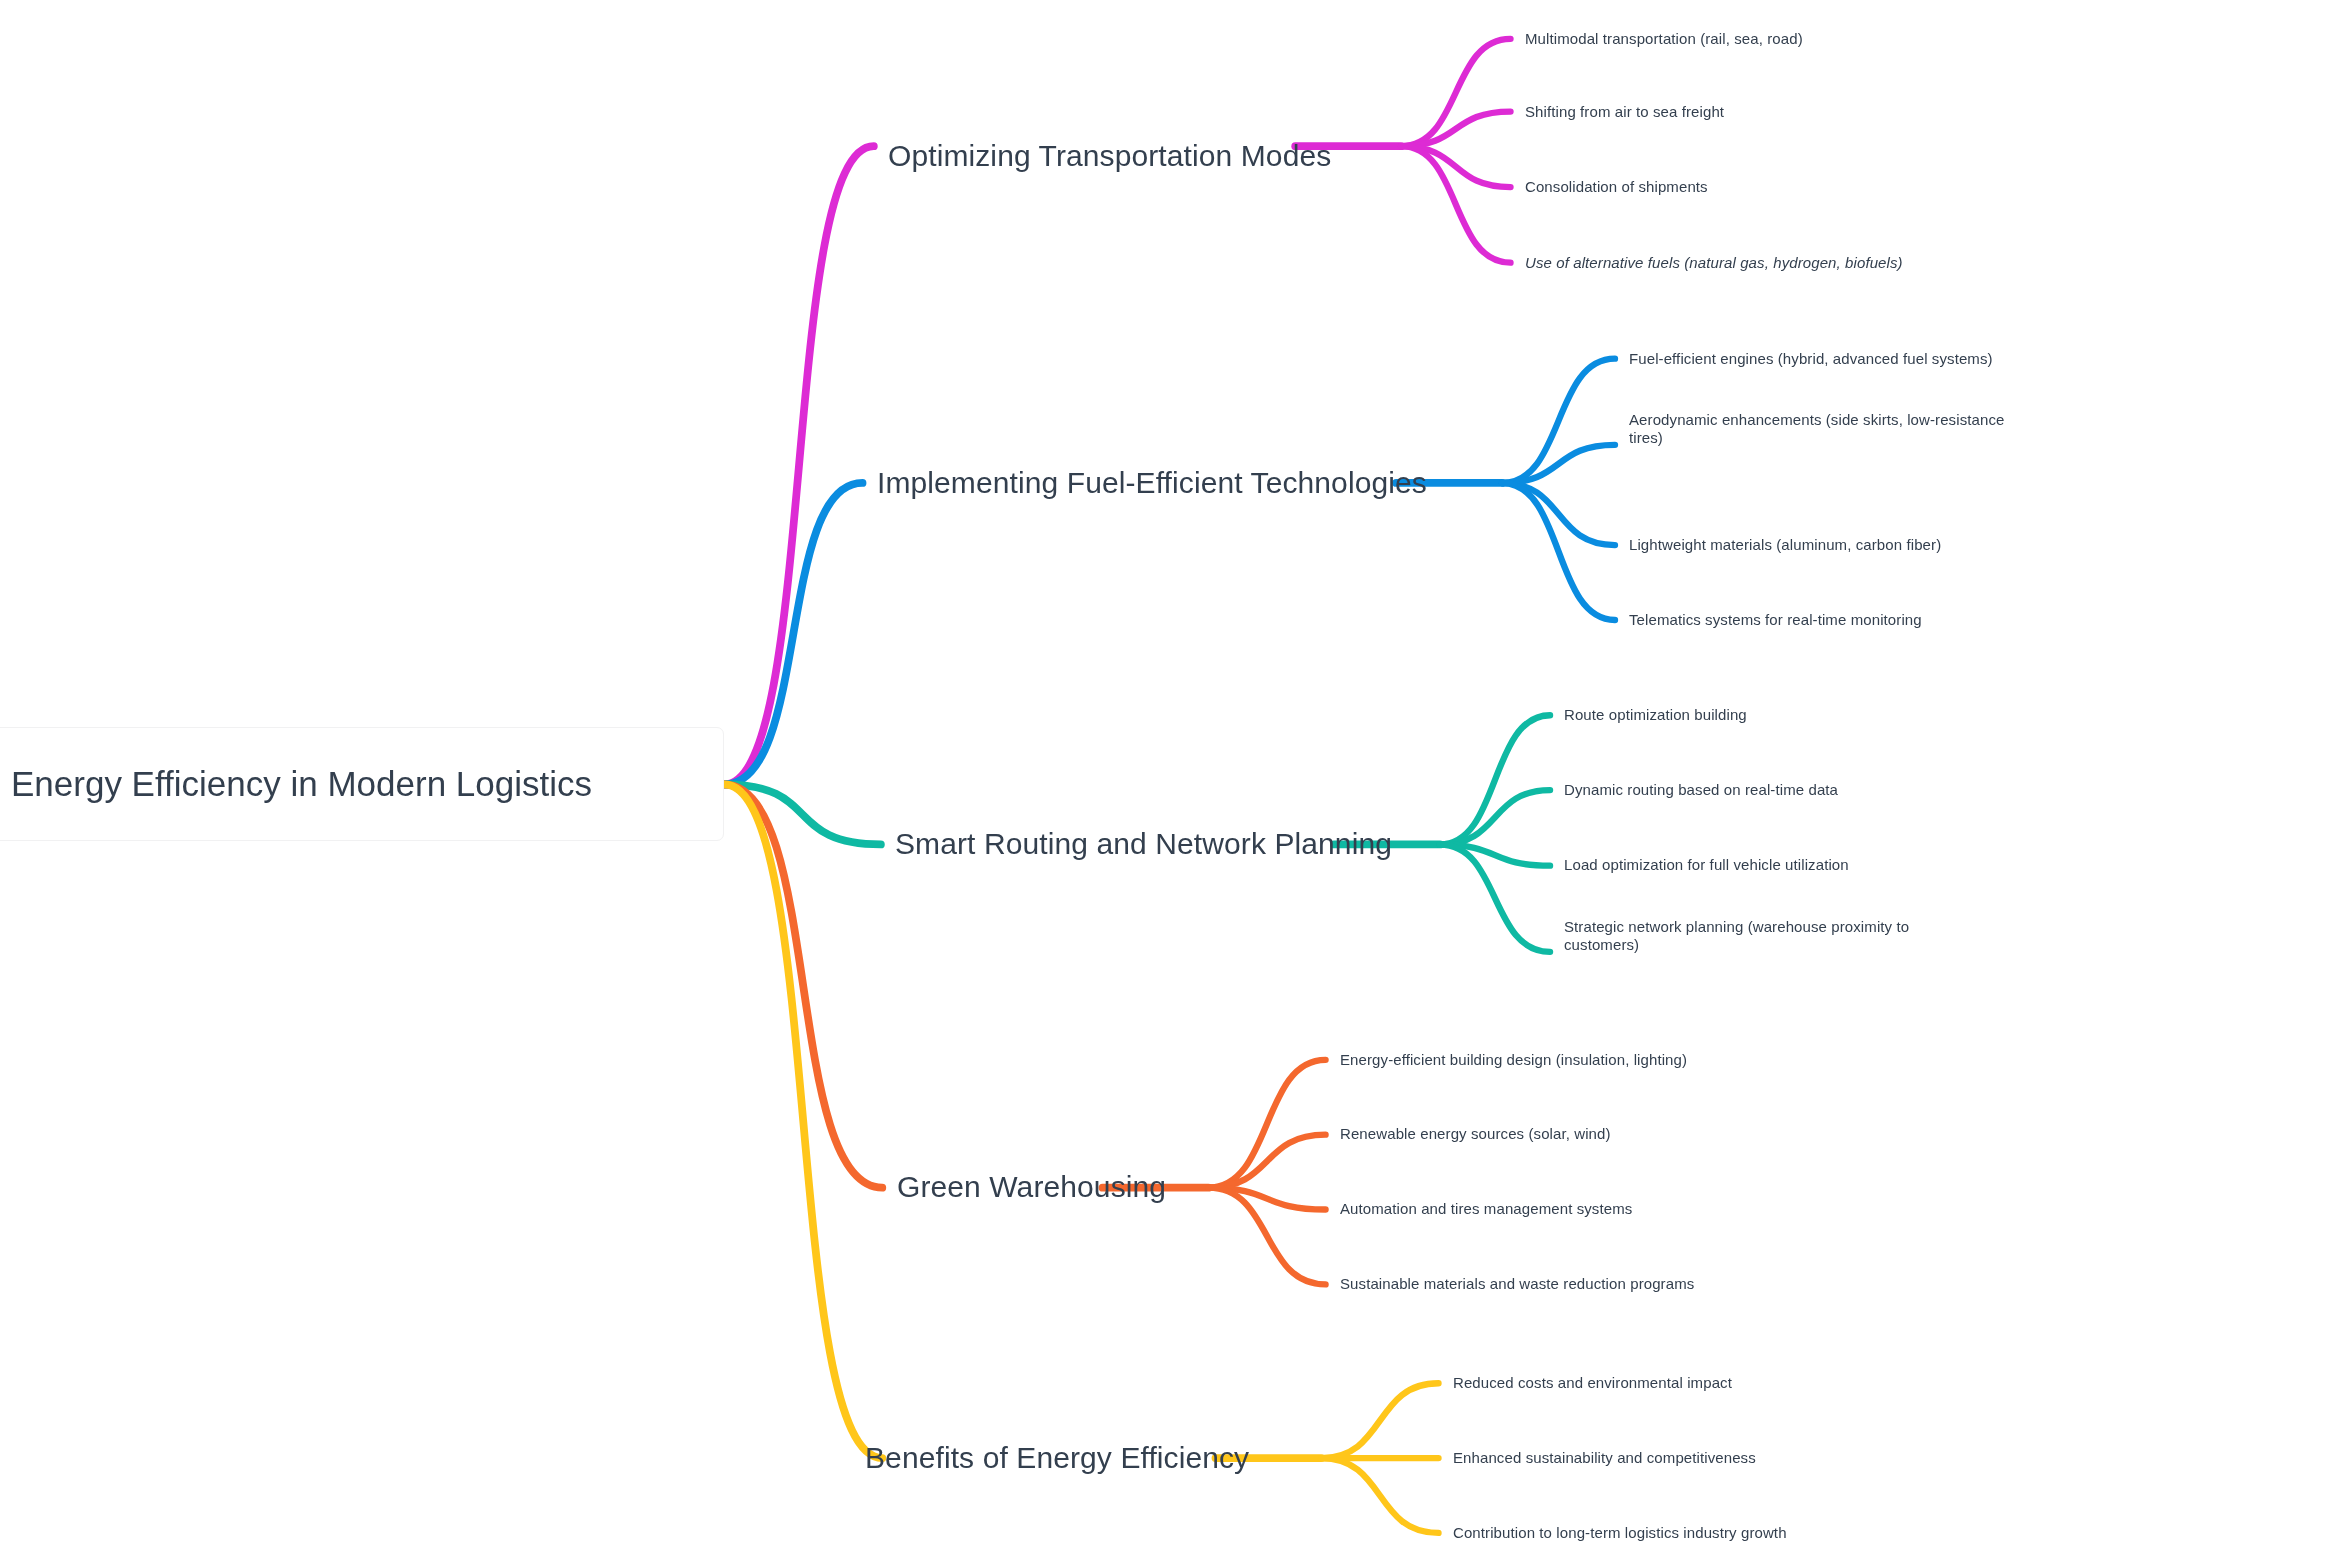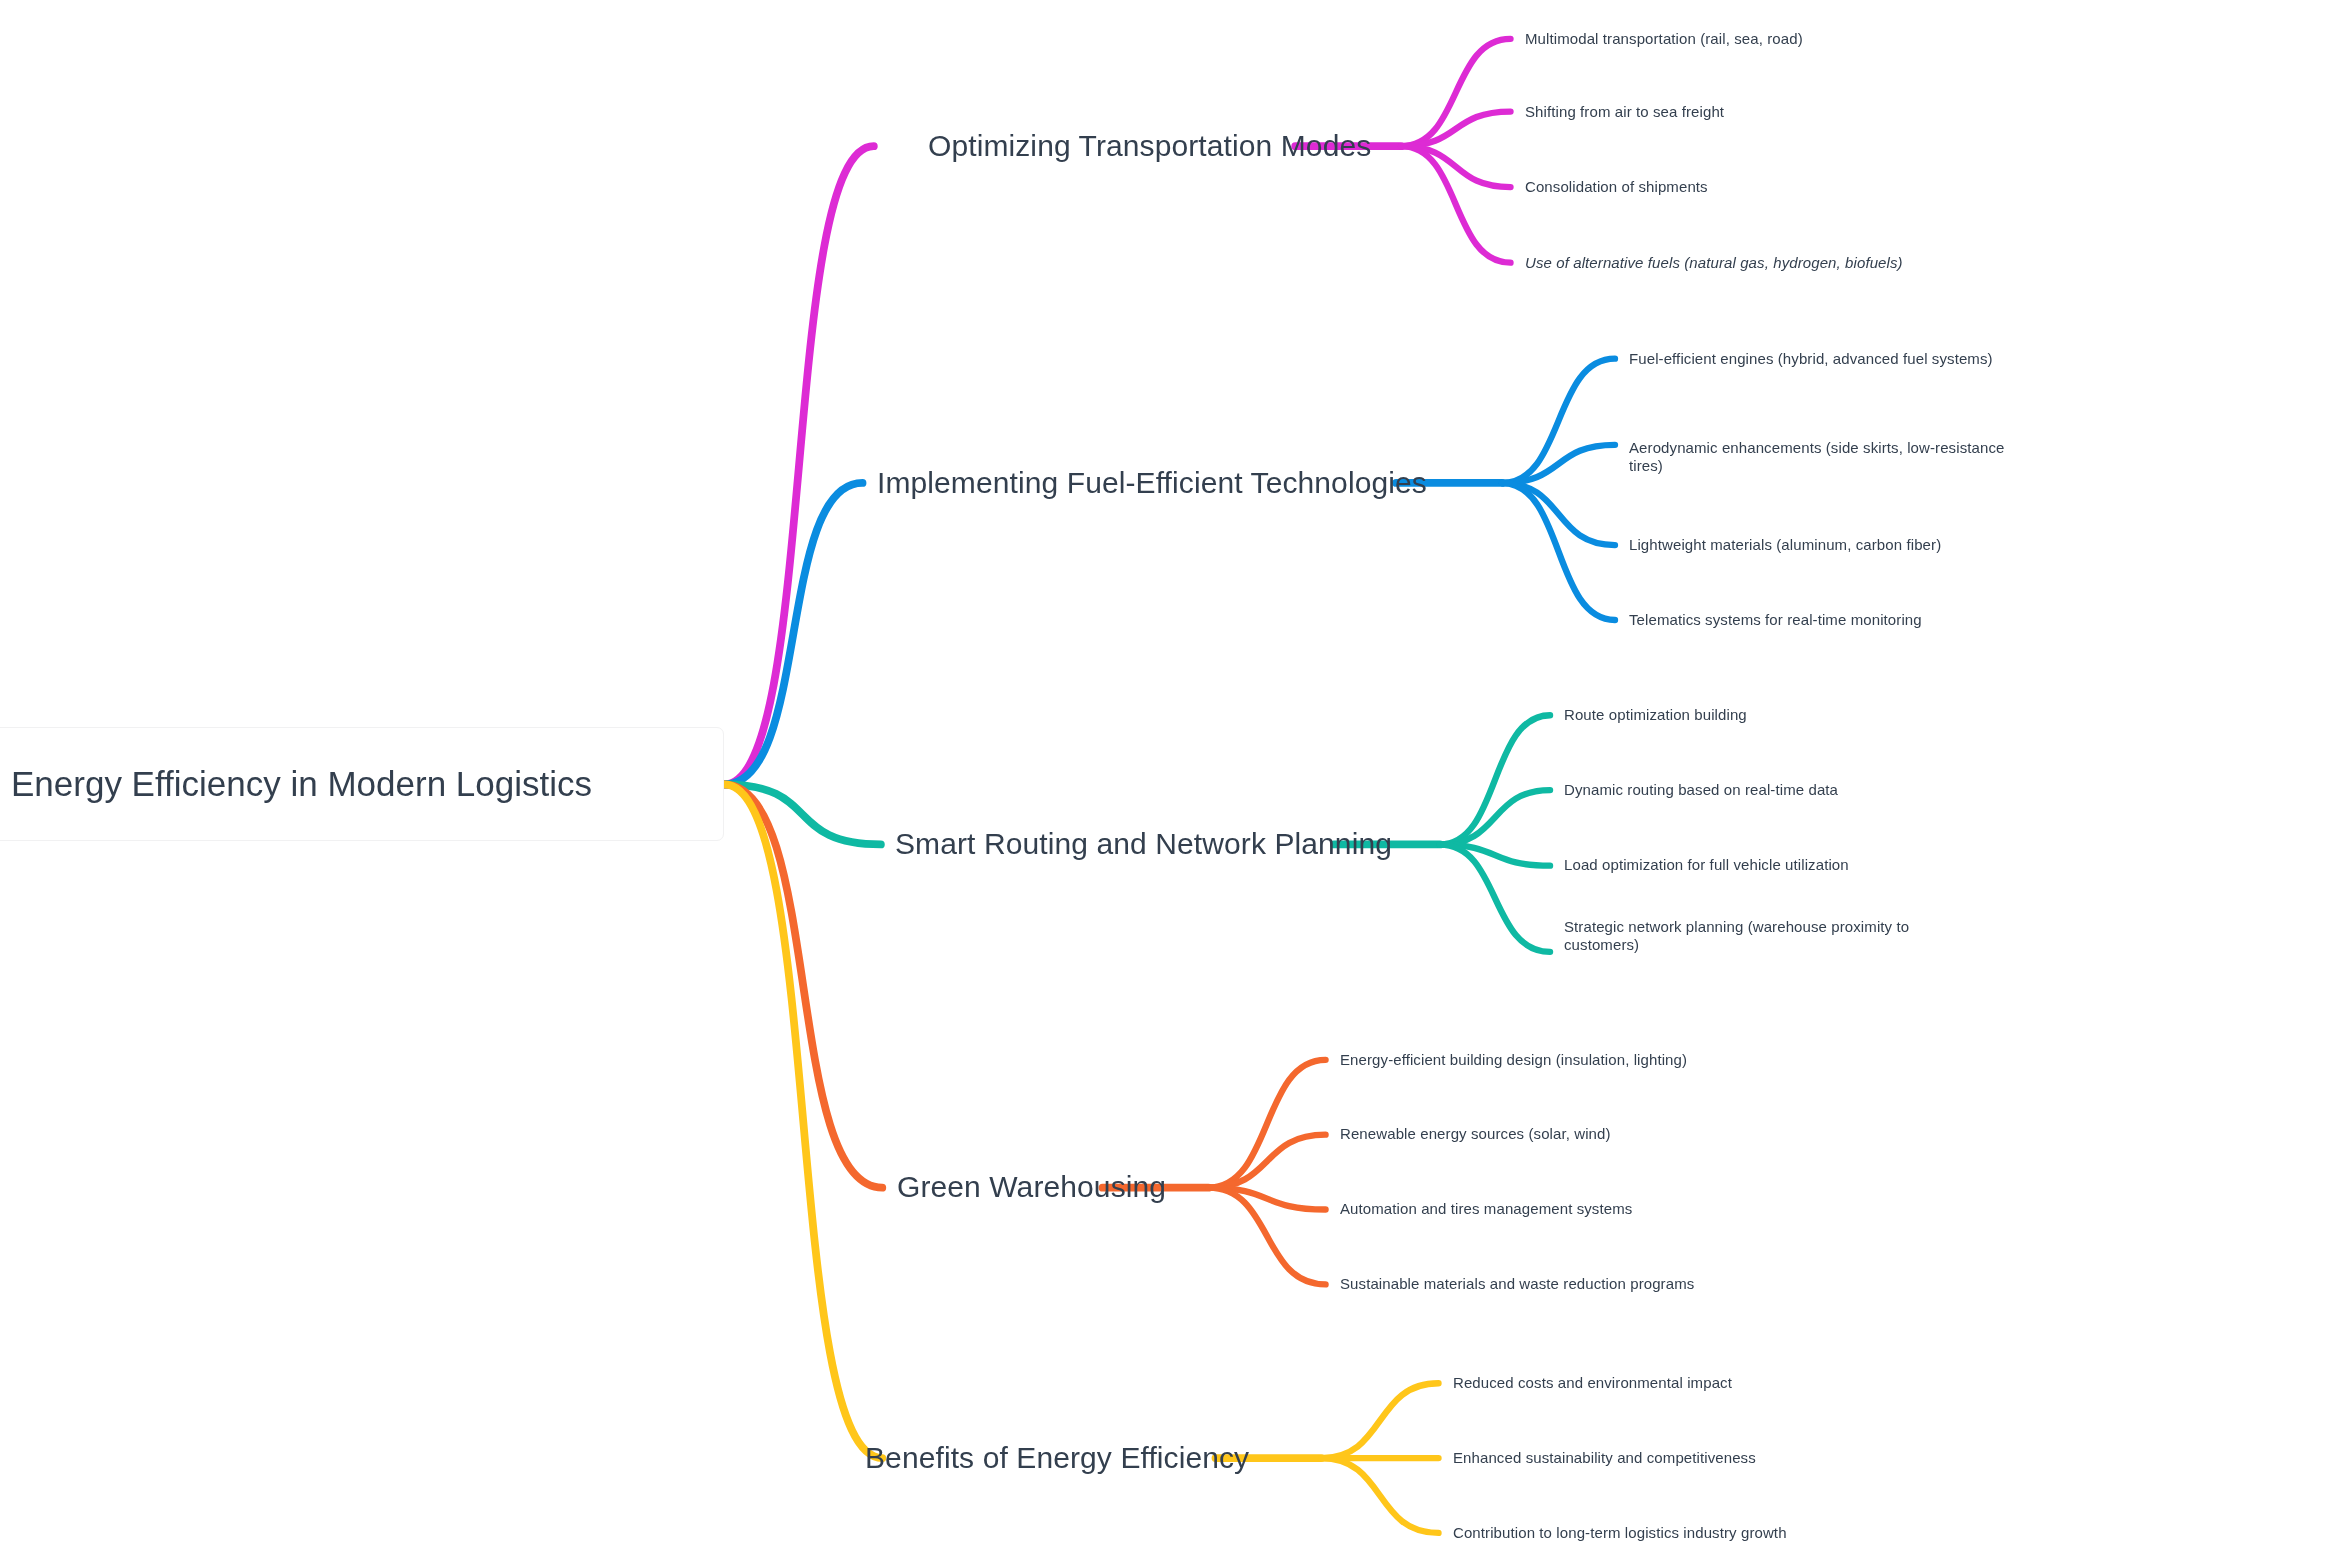--- a/index.html
+++ b/index.html
@@ -102,28 +102,28 @@
       <path d="M1872,2065 C1963.3,2065 1946.7,1959 2038,1959" fill="none" stroke="#ffc61a" stroke-width="9" stroke-linecap="round"></path>
       <path d="M1872,2065 C1963.3,2065 1946.7,2065 2038,2065" fill="none" stroke="#ffc61a" stroke-width="9" stroke-linecap="round"></path>
       <path d="M1872,2065 C1963.3,2065 1946.7,2171 2038,2171" fill="none" stroke="#ffc61a" stroke-width="9" stroke-linecap="round"></path>
     </svg>
 
   <div class="root-box" id="root-box" style="left: -10px; top: 727px; width: 734px; height: 114px;">
     <span class="root-text">Energy Efficiency in Modern Logistics</span>
   </div>
 
   <div id="labels">
-      <div class="node-label branch-label" style="left: 888px; top: 146px; margin-left: 40px;">Optimizing Transportation Modes</div>
+      <div class="node-label branch-label" style="left: 888px; top: 156px;">Optimizing Transportation Modes</div>
       <div class="node-label leaf-label leaf-one-line" style="left: 1525px; top: 39px;">Multimodal transportation (rail, sea, road)</div>
       <div class="node-label leaf-label leaf-one-line" style="left: 1525px; top: 112px;">Shifting from air to sea freight</div>
       <div class="node-label leaf-label leaf-one-line" style="left: 1525px; top: 187px;">Consolidation of shipments</div>
       <div class="node-label leaf-label leaf-one-line" style="left: 1525px; top: 263px; font-style: italic;">Use of alternative fuels (natural gas, hydrogen, biofuels)</div>
       <div class="node-label branch-label" style="left: 877px; top: 483px;">Implementing Fuel-Efficient Technologies</div>
       <div class="node-label leaf-label leaf-one-line" style="left: 1629px; top: 359px;">Fuel-efficient engines (hybrid, advanced fuel systems)</div>
-      <div class="node-label leaf-label leaf-two-line" style="left: 1629px; top: 429px; margin-top: 28px;">Aerodynamic enhancements (side skirts, low-resistance
+      <div class="node-label leaf-label leaf-two-line" style="left: 1629px; top: 429px;">Aerodynamic enhancements (side skirts, low-resistance
 tires)</div>
       <div class="node-label leaf-label leaf-one-line" style="left: 1629px; top: 545px;">Lightweight materials (aluminum, carbon fiber)</div>
       <div class="node-label leaf-label leaf-one-line" style="left: 1629px; top: 620px;">Telematics systems for real-time monitoring</div>
       <div class="node-label branch-label" style="left: 895px; top: 844px;">Smart Routing and Network Planning</div>
       <div class="node-label leaf-label leaf-one-line" style="left: 1564px; top: 715px;">Route optimization building</div>
       <div class="node-label leaf-label leaf-one-line" style="left: 1564px; top: 790px;">Dynamic routing based on real-time data</div>
       <div class="node-label leaf-label leaf-one-line" style="left: 1564px; top: 865px;">Load optimization for full vehicle utilization</div>
       <div class="node-label leaf-label leaf-two-line" style="left: 1564px; top: 936px;">Strategic network planning (warehouse proximity to
 customers)</div>
       <div class="node-label branch-label" style="left: 897px; top: 1187px;">Green Warehousing</div>

